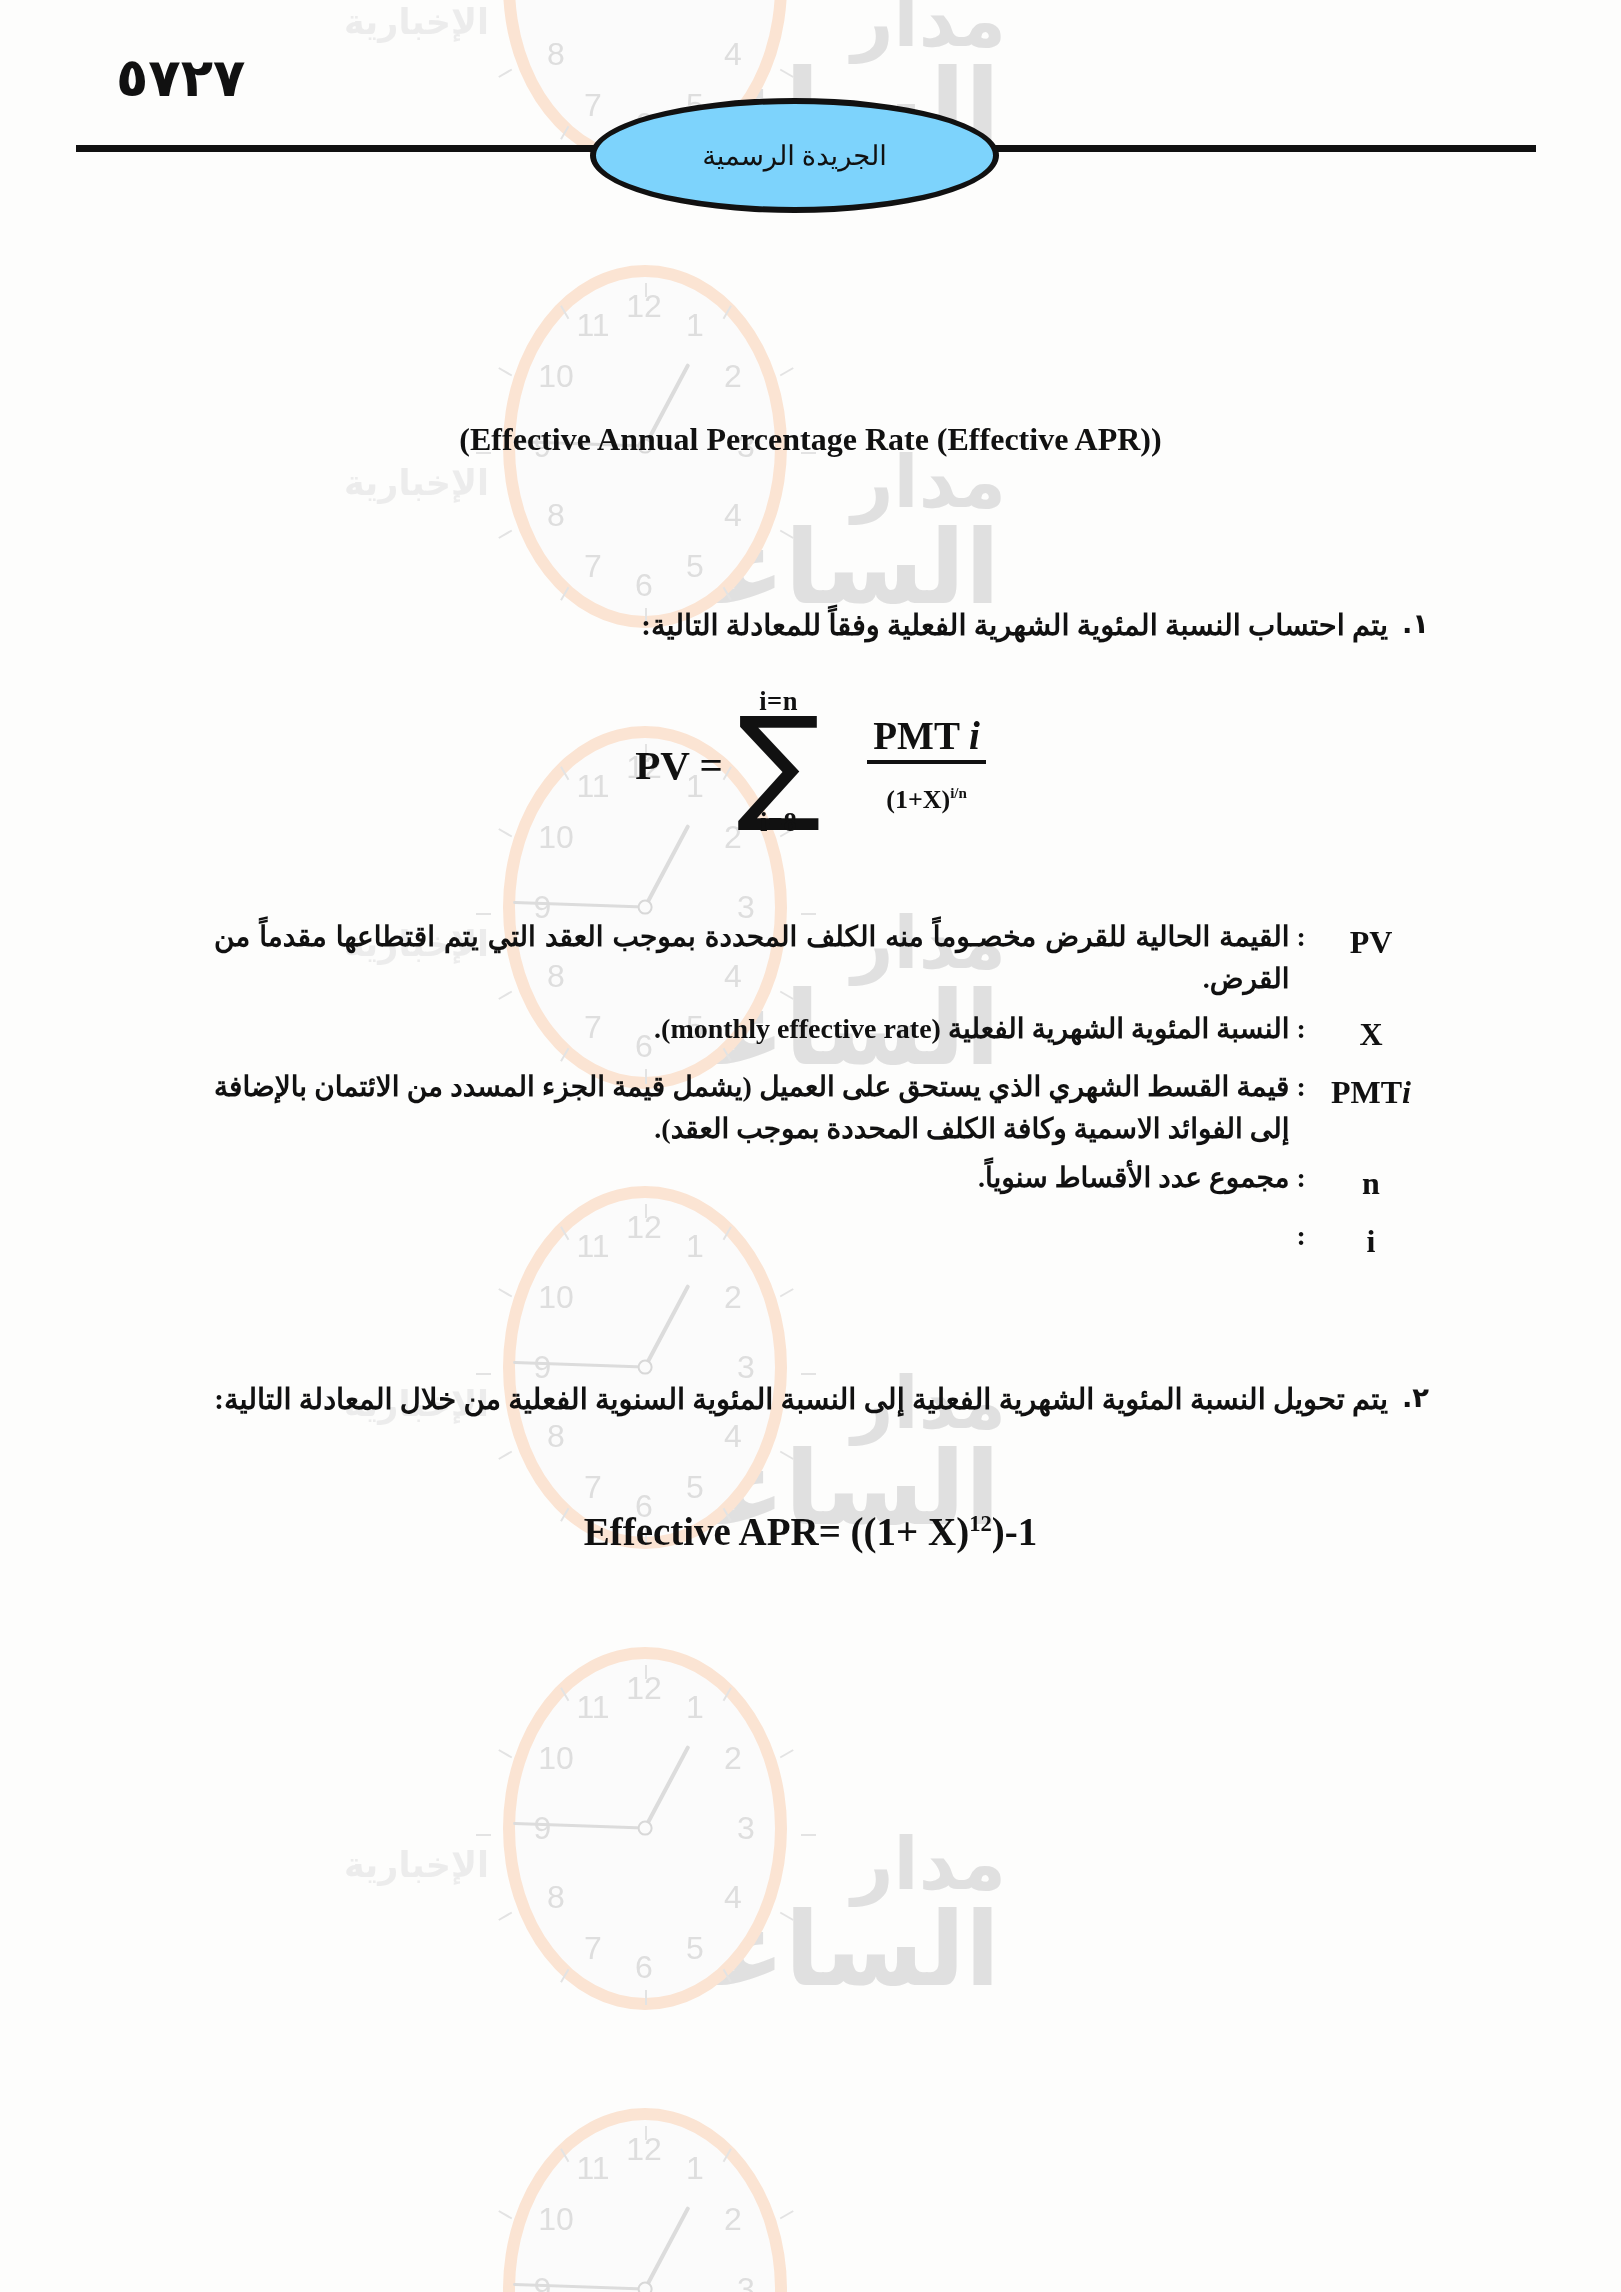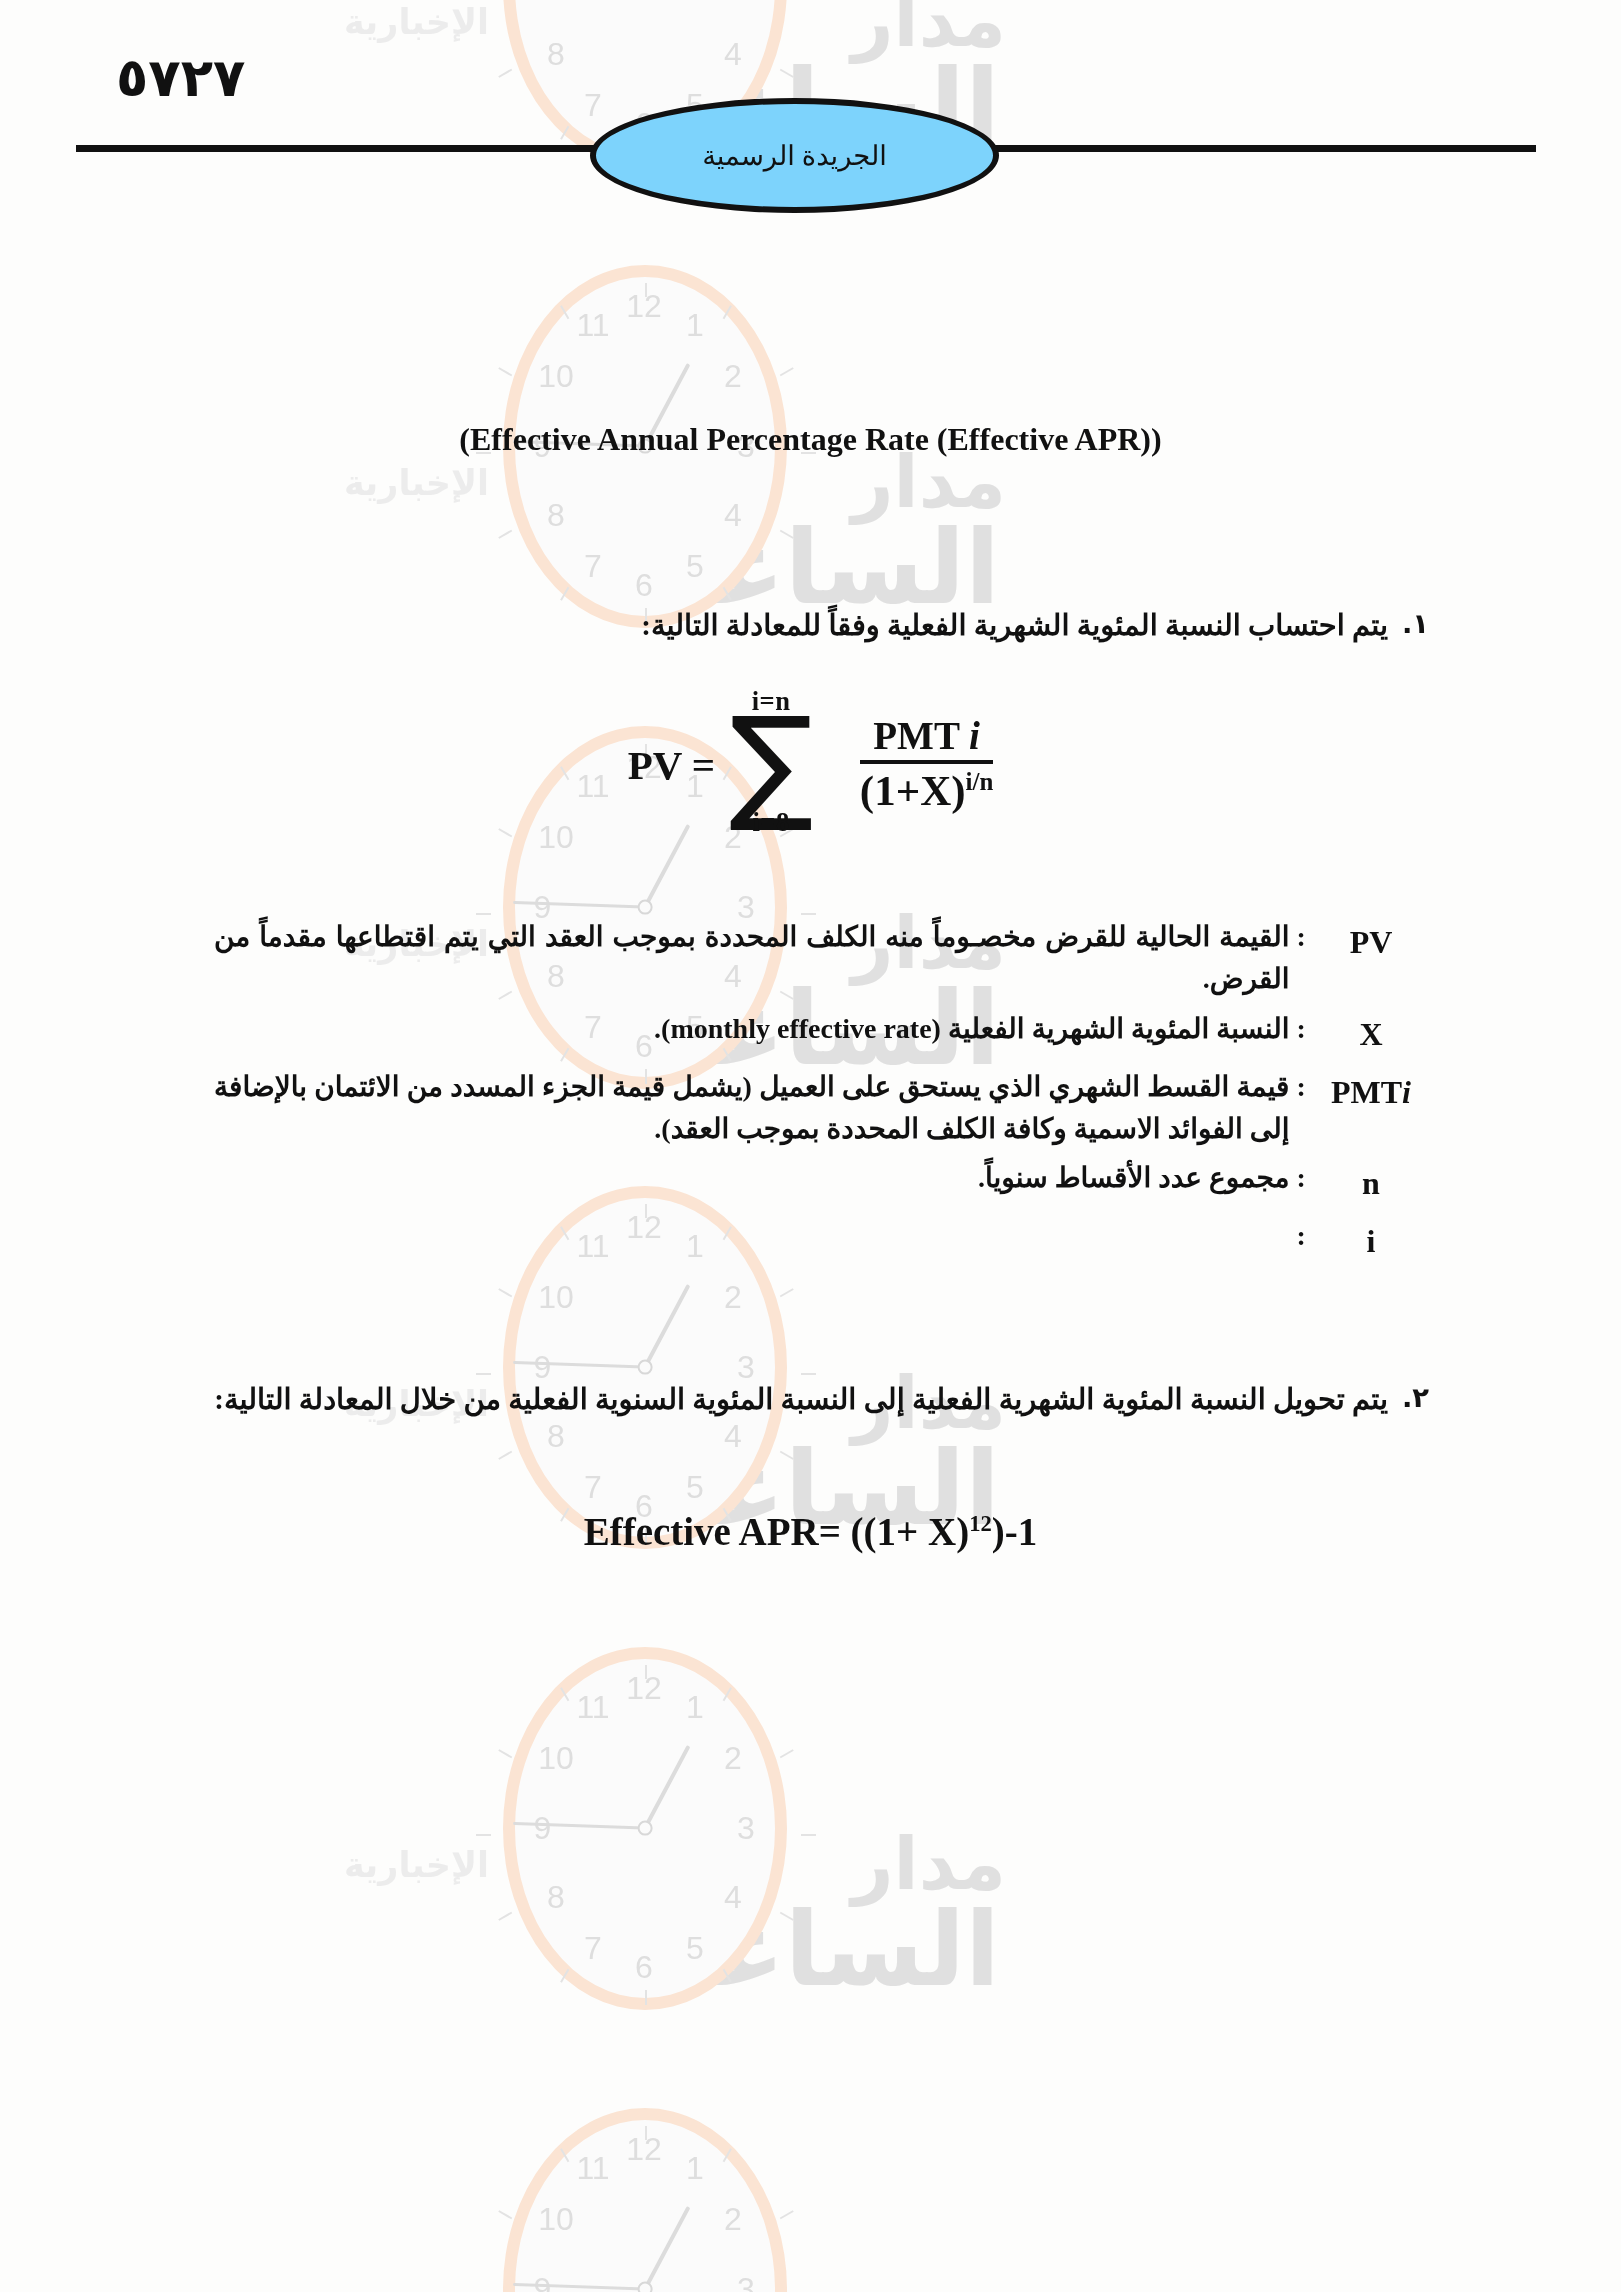--- a/index.html
+++ b/index.html
@@ -301,23 +301,23 @@
     font-size: 39px;
     font-weight: 700;
     padding: 0 5.9px 2.9px 5.9px;
   }
   #frac-bar {
     width: 100%;
     height: 3.9px;
     background: #111;
   }
   #frac-den {
-    font-size: 43px;
-    font-weight: 700;
-    padding-top: 2px;
+    font-size: 26px;
+    font-weight: 700;
+    padding-top: 21px;
   }
   .ital { font-style: italic; }
   sup { font-size: 0.58em; font-weight: 700; }
 
   
   #definitions {
     position: absolute;
     right: 192px;
     top: 916px;
     width: 1215px;

